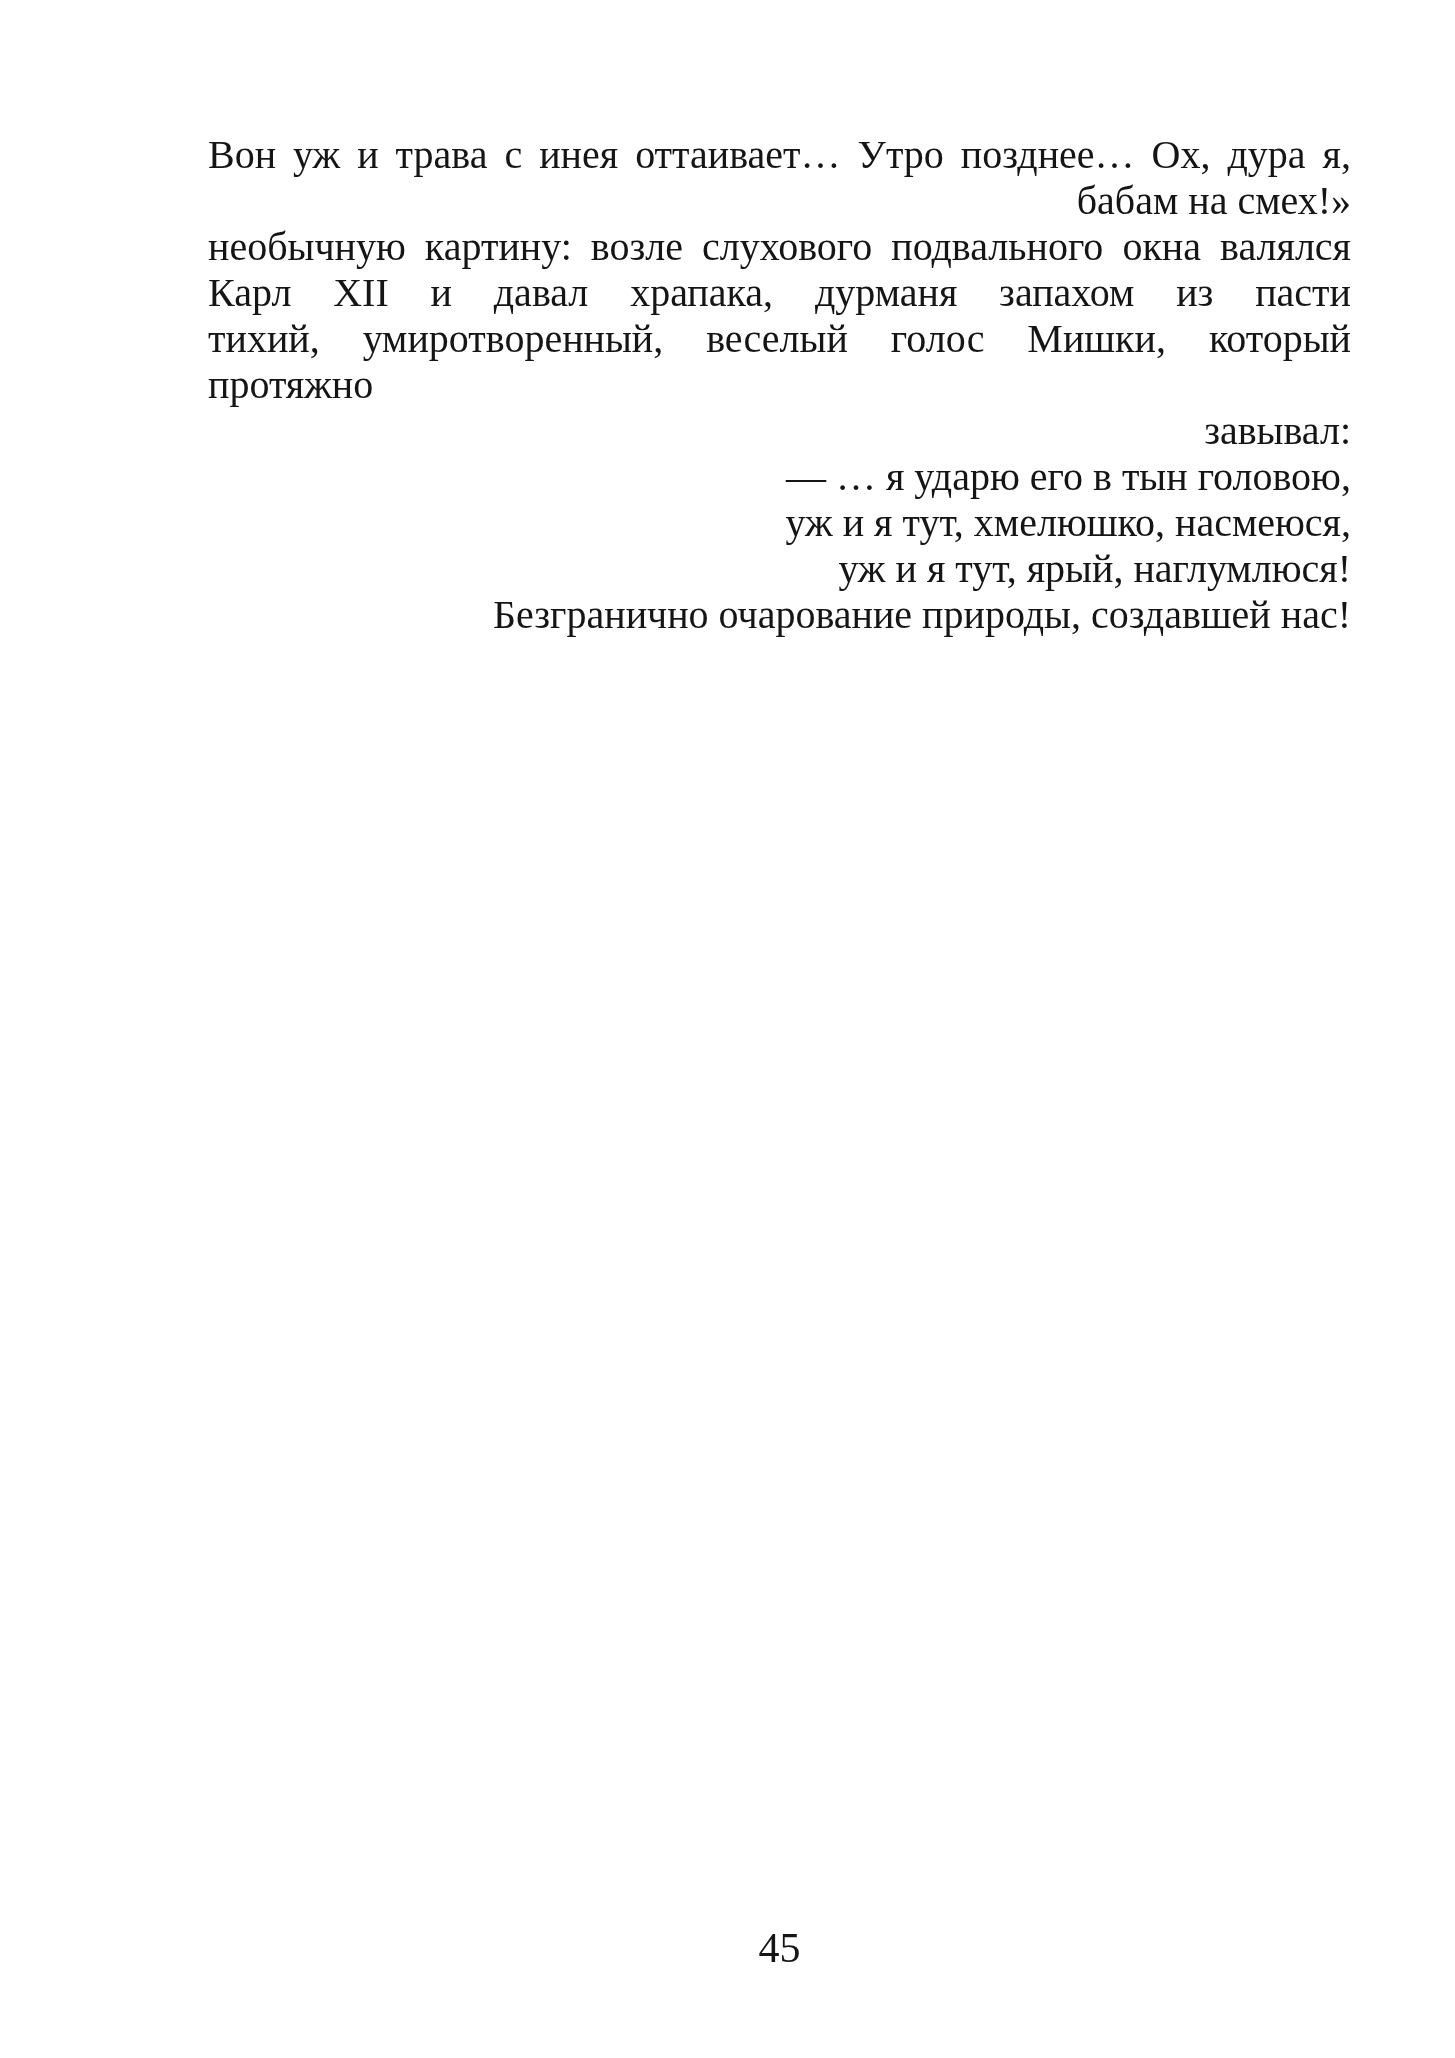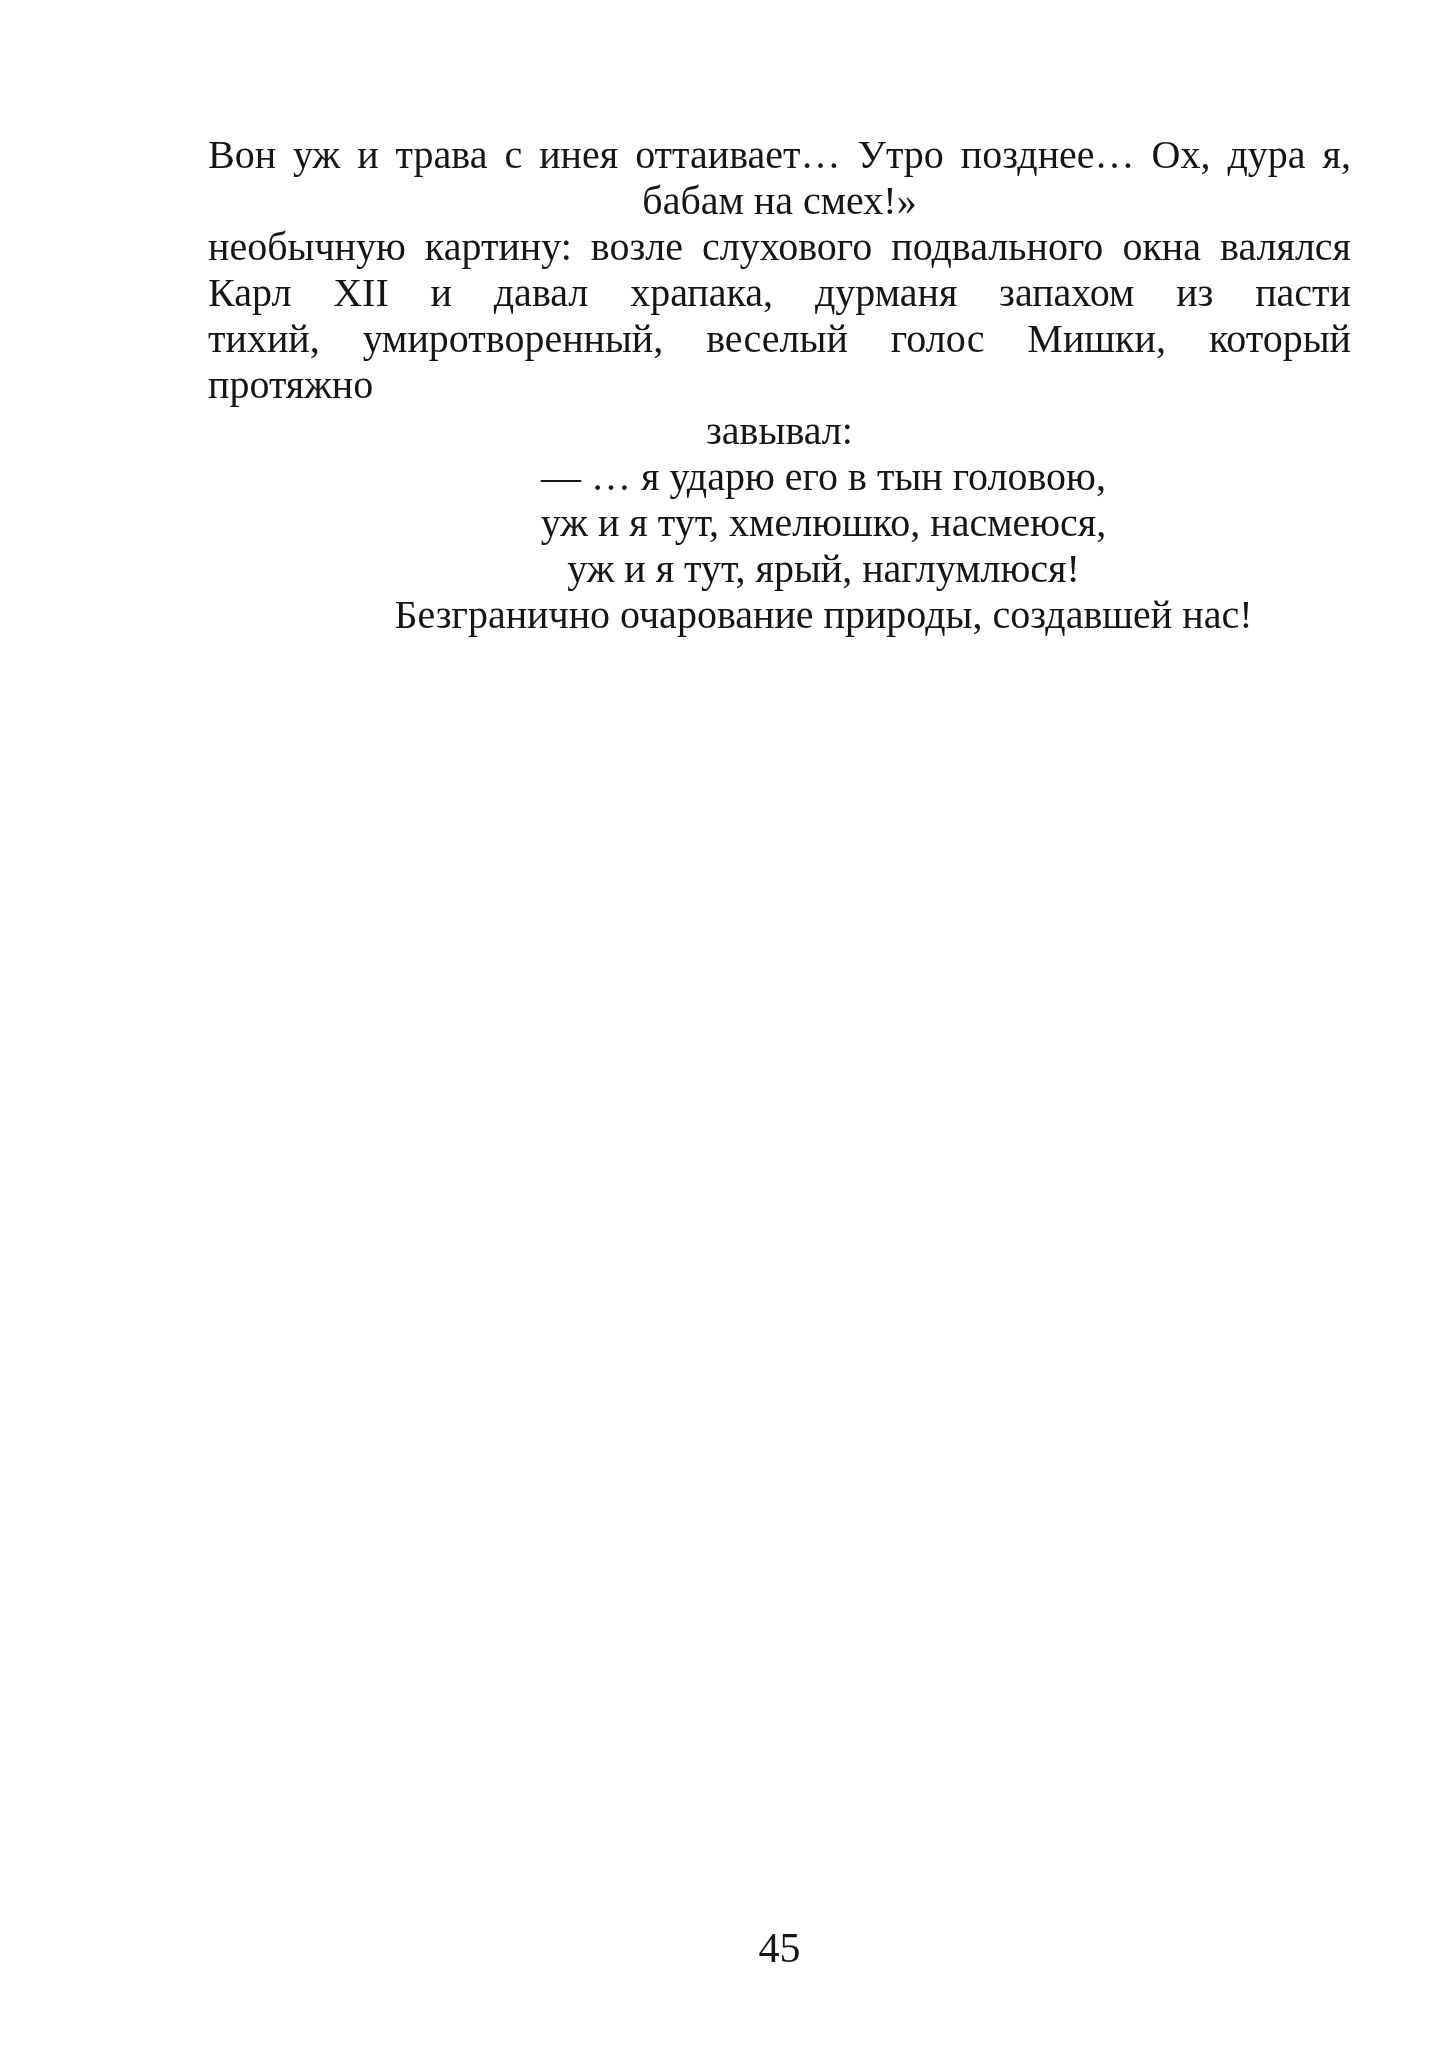--- a/index.html
+++ b/index.html
@@ -19,21 +19,21 @@
   .text-block {
     position: absolute;
     left: 208px;
     top: 132px;
     width: 1143px;
     font-size: 40px;
     line-height: 46px;
     -webkit-font-smoothing: antialiased;
   }
   .line {
-    text-align: center;
+    text-align: right;
     white-space: normal;
   }
   .jfull {
     text-align: justify;
     text-align-last: justify;
   }
   .indent {
     text-indent: 88px;
   }
   .page-number {

